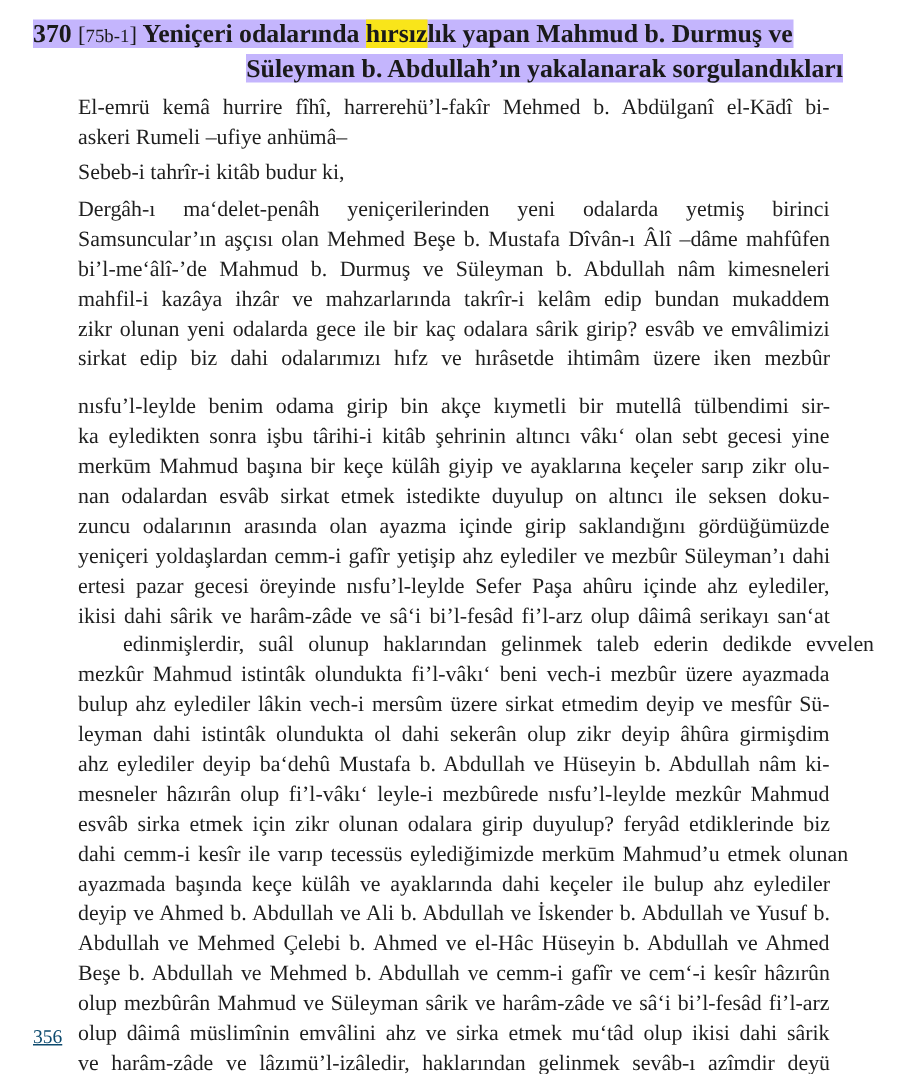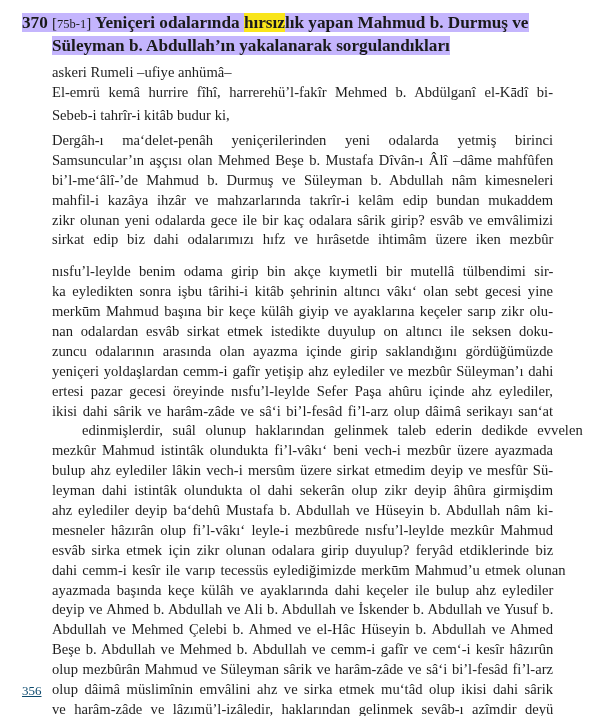--- a/index.html
+++ b/index.html
@@ -34,20 +34,21 @@
     }
     .title-line {
       display: block;
       white-space: nowrap;
     }
     .title-line span.hl {
       background: #c4b5fd;
     }
     .title-line.l2 {
       padding-left: 30px;
+      text-align: right;
     }
     .title .num { }
     .title .ref {
       font-weight: normal;
       font-size: 15px;
     }
     .title .ref-code {
       font-size: 12.5px;
     }
     .title .strong-hl {
@@ -96,22 +97,22 @@
 <body>
 
 <div class="page">
 
   <div class="title">
     <span class="title-line l1"><span class="hl"><span class="num">370</span> <span class="ref"><span>[</span><span class="ref-code">75b-1</span><span>]</span></span> <span>Yeniçeri odalarında </span><span class="strong-hl">hırsız</span><span>lık yapan Mahmud b. Durmuş ve</span></span></span>
     <span class="title-line l2"><span class="hl">Süleyman b. Abdullah’ın yakalanarak sorgulandıkları</span></span>
   </div>
 
   <div class="body para-intro">
+    <span class="line" style="display: block; word-spacing: 4.88889px;">El-emrü kemâ hurrire fîhî, harrerehü’l-fakîr Mehmed b. Abdülganî el-Kādî bi-</span>
     <span class="line last">askeri Rumeli –ufiye anhümâ–</span>
-    <span class="line" style="display: block; word-spacing: 4.88889px;">El-emrü kemâ hurrire fîhî, harrerehü’l-fakîr Mehmed b. Abdülganî el-Kādî bi-</span>
   </div>
 
   <div class="body para-sebeb">
     <span class="line last">Sebeb-i tahrîr-i kitâb budur ki,</span>
   </div>
 
   <div class="body para-main" id="main-para">
       <span class="line" style="display: block; word-spacing: 0px;">Dergâh-ı ma‘delet-penâh yeniçerilerinden yeni odalarda yetmiş birinci</span>
       <span class="line" style="display: block; word-spacing: 1.8px;">Samsuncular’ın aşçısı olan Mehmed Beşe b. Mustafa Dîvân-ı Âlî –dâme mahfûfen</span>
       <span class="line" style="display: block; word-spacing: 4.66667px;">bi’l-me‘âlî-’de Mahmud b. Durmuş ve Süleyman b. Abdullah nâm kimesneleri</span>

